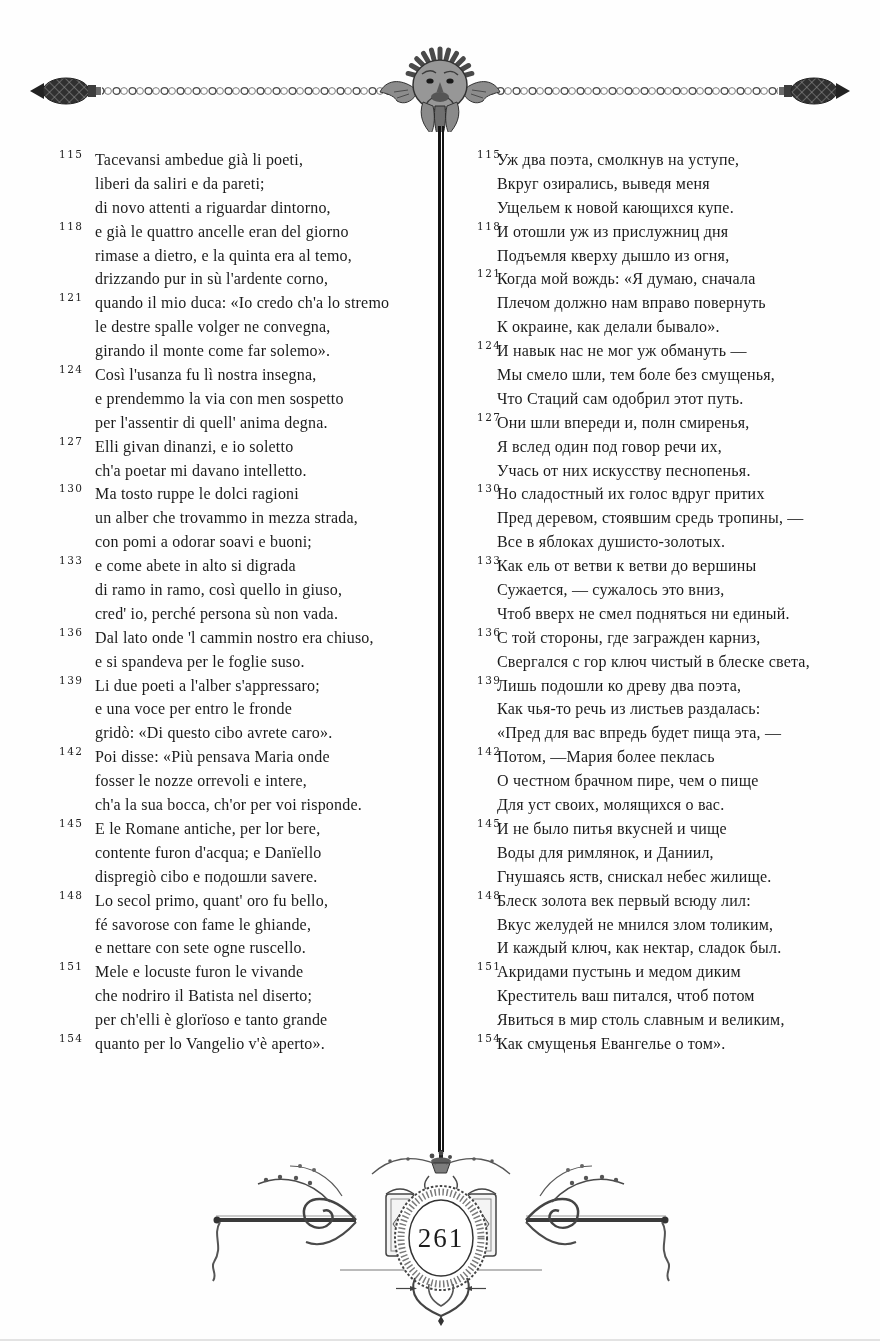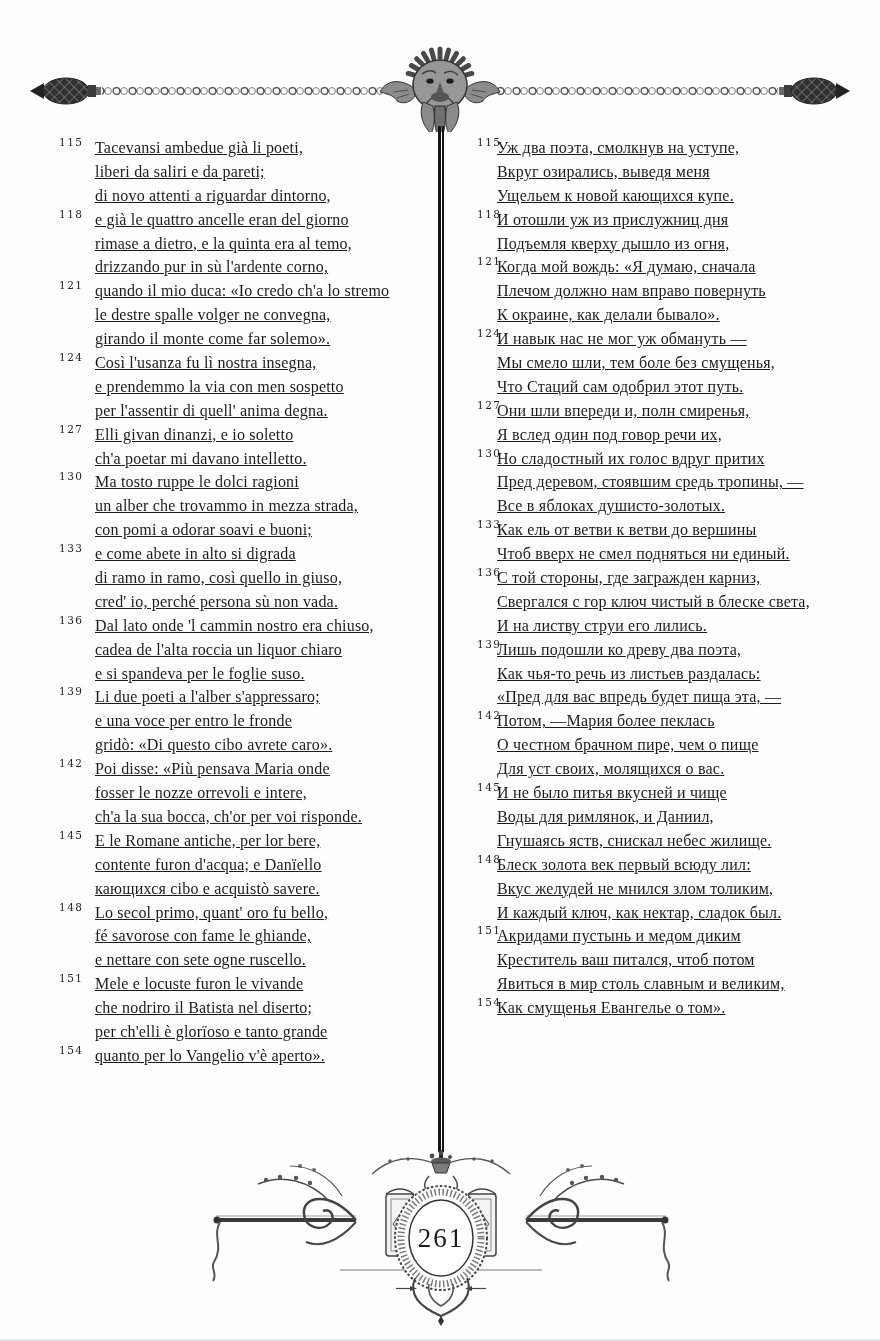--- a/index.html
+++ b/index.html
@@ -5,21 +5,21 @@
   html,body{margin:0;padding:0;background:#ffffff;}
   .page{
     position:relative;width:880px;height:1341px;background:#fefefe;
     font-family:"Liberation Serif","DejaVu Serif",serif;color:#1b1b1b;overflow:hidden;
   }
   .header-svg{position:absolute;left:0;top:42px;width:880px;height:90px;}
   .divider{
     position:absolute;left:438px;top:126px;width:6px;height:1026px;
     background:linear-gradient(to right,#141414 0px,#141414 2.6px,transparent 2.6px,transparent 4.4px,#141414 4.4px,#141414 6px);
   }
-  .col{position:absolute;top:136px;text-decoration:underline;}
+  .col{position:absolute;top:148px;}
   .col-left{left:55px;width:382px;}
   .col-right{left:456px;width:422px;}
   .vline{
     position:relative;height:23.9px;line-height:23.9px;white-space:nowrap;
     font-size:16px;letter-spacing:0.2px;
   }
   .col-left .vline{padding-left:40px;}
   .col-right .vline{padding-left:41px;}
   .vnum{
     position:absolute;top:1px;font-size:10.5px;line-height:1;letter-spacing:1.5px;color:#222;
@@ -136,37 +136,36 @@
         <div class="vline"><span>un alber che trovammo in mezza strada,</span></div>
         <div class="vline"><span>con pomi a odorar soavi e buoni;</span></div>
       </div>
       <div class="tercet">
         <div class="vline"><span class="vnum">133</span><span>e come abete in alto si digrada</span></div>
         <div class="vline"><span>di ramo in ramo, così quello in giuso,</span></div>
         <div class="vline"><span>cred' io, perché persona sù non vada.</span></div>
       </div>
       <div class="tercet">
         <div class="vline"><span class="vnum">136</span><span>Dal lato onde 'l cammin nostro era chiuso,</span></div>
-        <div class="vline"><span>cadea de l'alta roccia un liquor chiaro</span></div>
         <div class="vline"><span>e si spandeva per le foglie suso.</span></div>
       </div>
       <div class="tercet">
         <div class="vline"><span class="vnum">139</span><span>Li due poeti a l'alber s'appressaro;</span></div>
         <div class="vline"><span>e una voce per entro le fronde</span></div>
         <div class="vline"><span>gridò: «Di questo cibo avrete caro».</span></div>
       </div>
       <div class="tercet">
         <div class="vline"><span class="vnum">142</span><span>Poi disse: «Più pensava Maria onde</span></div>
         <div class="vline"><span>fosser le nozze orrevoli e intere,</span></div>
         <div class="vline"><span>ch'a la sua bocca, ch'or per voi risponde.</span></div>
       </div>
       <div class="tercet">
         <div class="vline"><span class="vnum">145</span><span>E le Romane antiche, per lor bere,</span></div>
         <div class="vline"><span>contente furon d'acqua; e Danïello</span></div>
-        <div class="vline"><span>кающихся cibo e acquistò savere.</span></div>
+        <div class="vline"><span>dispregiò cibo e подошли savere.</span></div>
       </div>
       <div class="tercet">
         <div class="vline"><span class="vnum">148</span><span>Lo secol primo, quant' oro fu bello,</span></div>
         <div class="vline"><span>fé savorose con fame le ghiande,</span></div>
         <div class="vline"><span>e nettare con sete ogne ruscello.</span></div>
       </div>
       <div class="tercet">
         <div class="vline"><span class="vnum">151</span><span>Mele e locuste furon le vivande</span></div>
         <div class="vline"><span>che nodriro il Batista nel diserto;</span></div>
         <div class="vline"><span>per ch'elli è glorïoso e tanto grande</span></div>
@@ -191,34 +190,35 @@
         <div class="vline"><span>К окраине, как делали бывало».</span></div>
       </div>
       <div class="tercet">
         <div class="vline"><span class="vnum">124</span><span>И навык нас не мог уж обмануть —</span></div>
         <div class="vline"><span>Мы смело шли, тем боле без смущенья,</span></div>
         <div class="vline"><span>Что Стаций сам одобрил этот путь.</span></div>
       </div>
       <div class="tercet">
         <div class="vline"><span class="vnum">127</span><span>Они шли впереди и, полн смиренья,</span></div>
         <div class="vline"><span>Я вслед один под говор речи их,</span></div>
+        <div class="vline"><span>Учась от них искусству песнопенья.</span></div>
       </div>
       <div class="tercet">
         <div class="vline"><span class="vnum">130</span><span>Но сладостный их голос вдруг притих</span></div>
         <div class="vline"><span>Пред деревом, стоявшим средь тропины, —</span></div>
         <div class="vline"><span>Все в яблоках душисто-золотых.</span></div>
       </div>
       <div class="tercet">
         <div class="vline"><span class="vnum">133</span><span>Как ель от ветви к ветви до вершины</span></div>
+        <div class="vline"><span>Сужается, — сужалось это вниз,</span></div>
         <div class="vline"><span>Чтоб вверх не смел подняться ни единый.</span></div>
       </div>
       <div class="tercet">
         <div class="vline"><span class="vnum">136</span><span>С той стороны, где загражден карниз,</span></div>
         <div class="vline"><span>Свергался с гор ключ чистый в блеске света,</span></div>
-        <div class="vline"><span>И на листву струи его лились.</span></div>
       </div>
       <div class="tercet">
         <div class="vline"><span class="vnum">139</span><span>Лишь подошли ко древу два поэта,</span></div>
         <div class="vline"><span>Как чья-то речь из листьев раздалась:</span></div>
         <div class="vline"><span>«Пред для вас впредь будет пища эта, —</span></div>
       </div>
       <div class="tercet">
         <div class="vline"><span class="vnum">142</span><span>Потом, —Мария более пеклась</span></div>
         <div class="vline"><span>О честном брачном пире, чем о пище</span></div>
         <div class="vline"><span>Для уст своих, молящихся о вас.</span></div>

